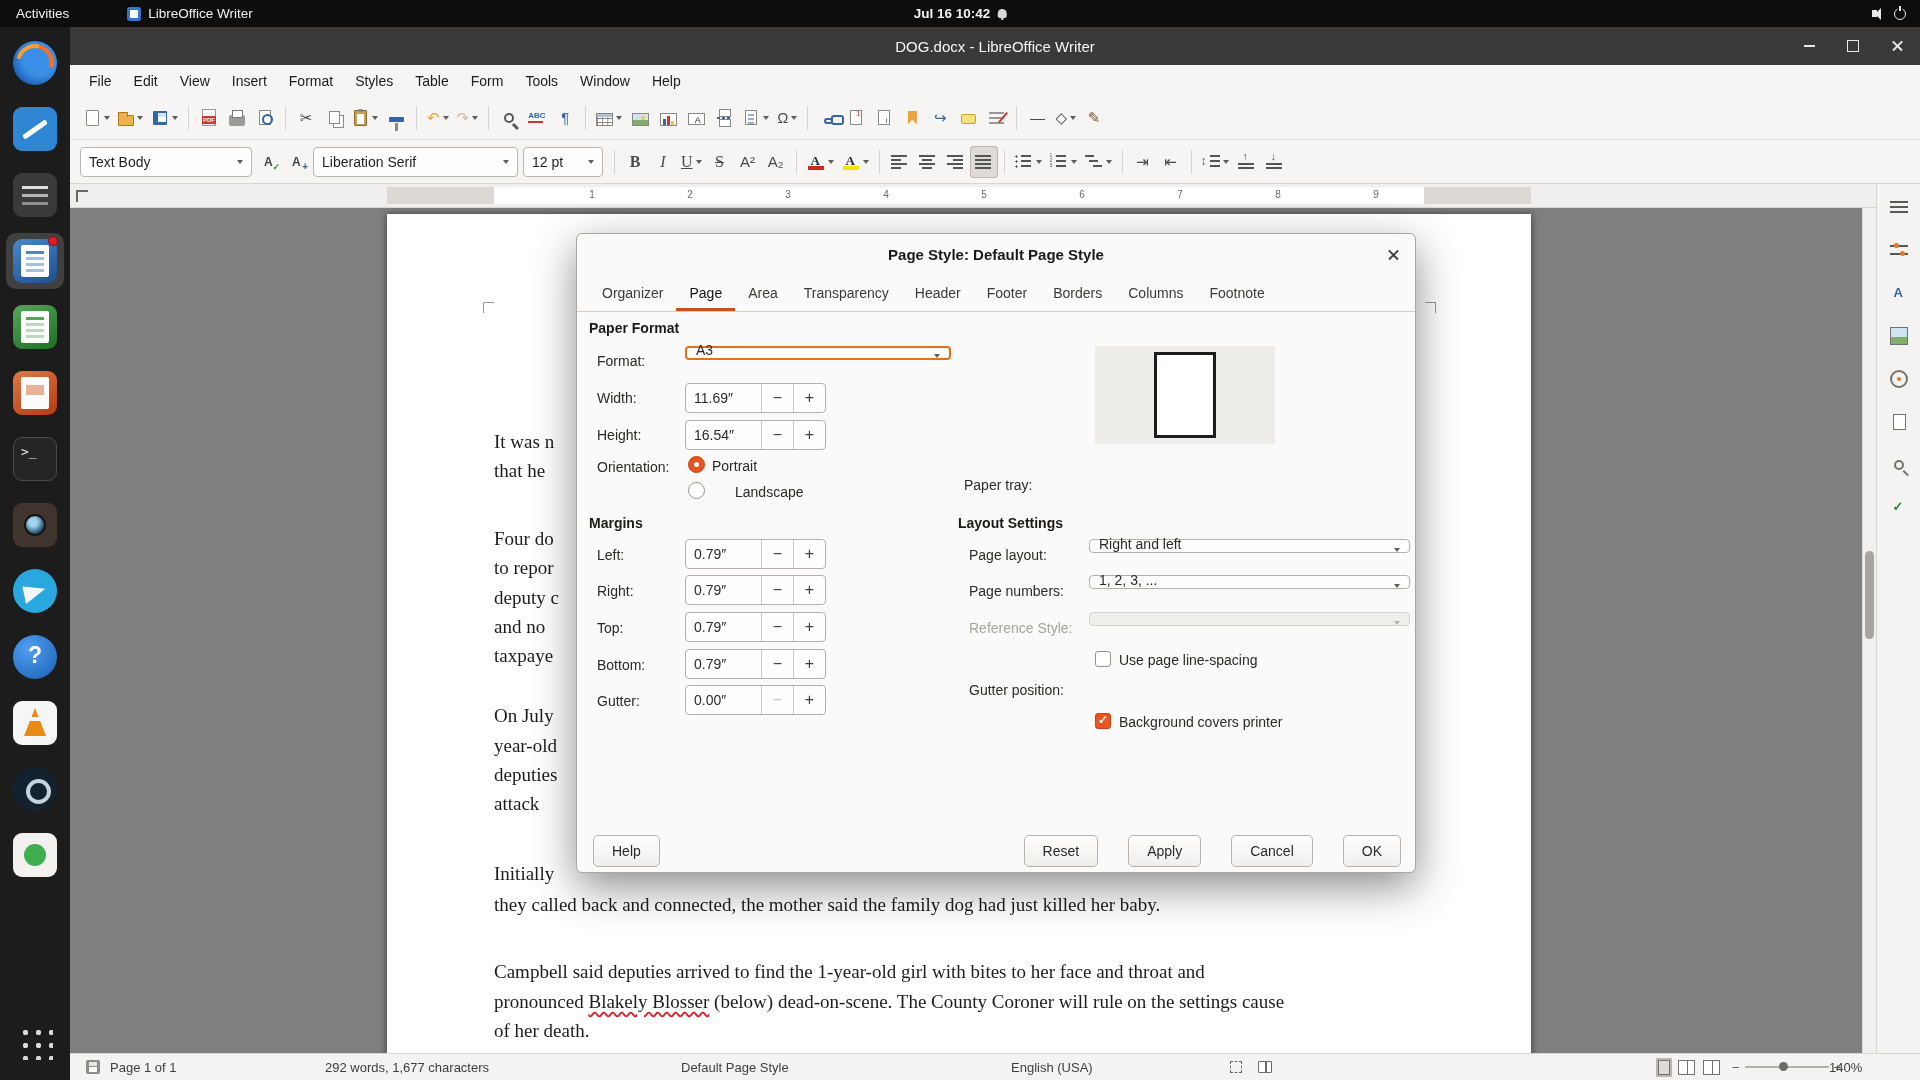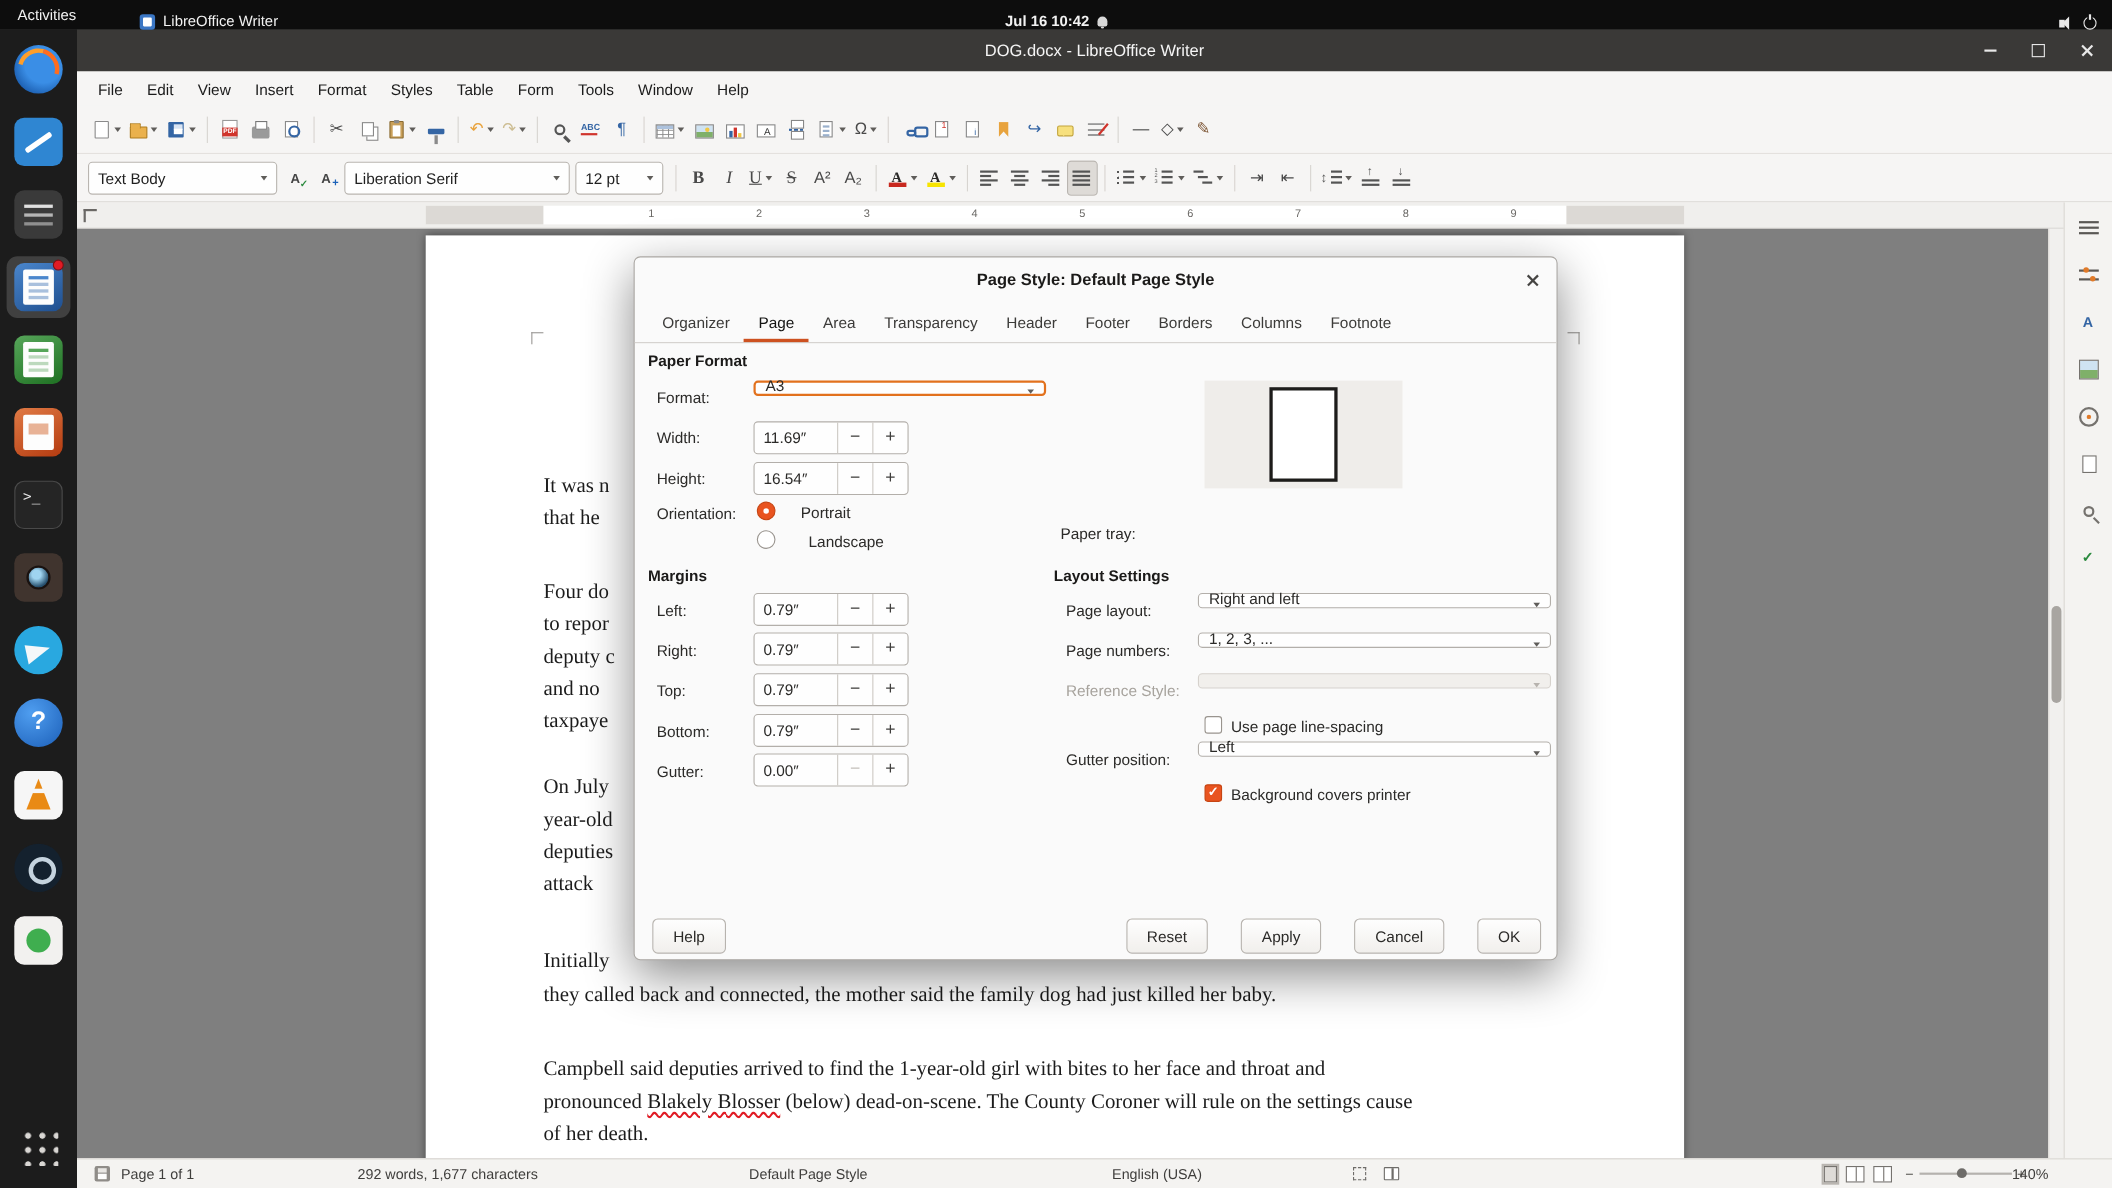--- a/index.html
+++ b/index.html
@@ -1,20 +1,20 @@
 <!DOCTYPE html>
 <html><head>
 <meta charset="utf-8">
 <style>
 *{box-sizing:border-box;margin:0;padding:0;}
 html,body{width:1920px;height:1080px;overflow:hidden;}
 body{font-family:"Liberation Sans",sans-serif;background:#5e5e5e;position:relative;}
 
 
-#topbar{position:absolute;left:0;top:0;width:1920px;height:27px;background:#0d0d0d;color:#f2f2f2;font-size:13.5px;display:flex;align-items:flex-end;z-index:60;}
+#topbar{position:absolute;left:0;top:0;width:1920px;height:27px;background:#0d0d0d;color:#f2f2f2;font-size:13.5px;display:flex;align-items:center;z-index:60;}
 #tb-activities{padding:0 16px;height:100%;display:flex;align-items:center;}
 #tb-app{display:flex;align-items:center;gap:7px;margin-left:42px;}
 .writer-mini{width:14px;height:14px;background:#3a76c4;border-radius:3px;position:relative;}
 .writer-mini::after{content:"";position:absolute;inset:3px;background:#fff;border-radius:1px;}
 #tb-clock{position:absolute;left:50%;transform:translateX(-50%);display:flex;align-items:center;gap:7px;font-weight:bold;}
 .bell{width:9px;height:9px;background:#d8d8d8;border-radius:50% 50% 2px 2px;position:relative;}
 .bell::after{content:"";position:absolute;left:3px;bottom:-2px;width:3px;height:2px;background:#d8d8d8;border-radius:50%;}
 #tb-right{margin-left:auto;display:flex;align-items:center;gap:12px;padding-right:14px;}
 .spk{width:5px;height:7px;background:#e8e8e8;position:relative;margin-right:5px;}
 .spk::after{content:"";position:absolute;left:3px;top:-2.5px;border-top:6px solid transparent;border-bottom:6px solid transparent;border-right:6px solid #e8e8e8;}
@@ -663,21 +663,21 @@
     <span class="spin-btn">+</span>
   </div>
   <div class="dlg-label" style="left:20px;top:193px;">Height:</div>
   <div class="spin" style="left:108px;top:186px;">
     <span class="spin-val">16.54″</span>
     <span class="spin-btn">−</span>
     <span class="spin-btn">+</span>
   </div>
   <div class="dlg-label" style="left:20px;top:225px;">Orientation:</div>
   <div class="radio selected" id="radio-portrait" style="left:111px;top:222px;"></div>
-  <div class="dlg-label" style="left:151px;top:224px;">Portrait</div>
+  <div class="dlg-label" style="left:135px;top:224px;">Portrait</div>
   <div class="radio" id="radio-landscape" style="left:111px;top:248px;"></div>
   <div class="dlg-label" style="left:135px;top:250px;margin-left:23px;">Landscape</div>
 
   <div id="preview">
     <div id="preview-page"></div>
   </div>
   <div class="dlg-label" style="left:387px;top:243px;">Paper tray:</div>
 
   <div class="dlg-sec" style="left:12px;top:281px;">Margins</div>
   <div class="dlg-sec" style="left:381px;top:281px;">Layout Settings</div>
@@ -693,24 +693,20 @@
     <span class="chev"></span>
   </div>
   <div class="dlg-label disabled" style="left:392px;top:386px;">Reference Style:</div>
   <div class="dd disabled" style="left:512px;top:378px;width:321px;">
     <span></span>
     <span class="chev"></span>
   </div>
   <div class="checkbox" id="cb-linespacing" style="left:518px;top:417px;"></div>
   <div class="dlg-label" style="left:542px;top:418px;">Use page line-spacing</div>
   <div class="dlg-label" style="left:392px;top:448px;">Gutter position:</div>
-  <div class="dd" style="left:512px;top:440px;width:321px;">
-    <span>Left</span>
-    <span class="chev"></span>
-  </div>
   <div class="checkbox checked" id="cb-background" style="left:518px;top:479px;"></div>
   <div class="dlg-label" style="left:542px;top:480px;">Background covers printer</div>
 
   <div class="btn" id="btn-help">Help</div>
   <div id="dlg-buttons-right">
     <div class="btn">Reset</div>
     <div class="btn">Apply</div>
     <div class="btn">Cancel</div>
     <div class="btn">OK</div>
   </div>

